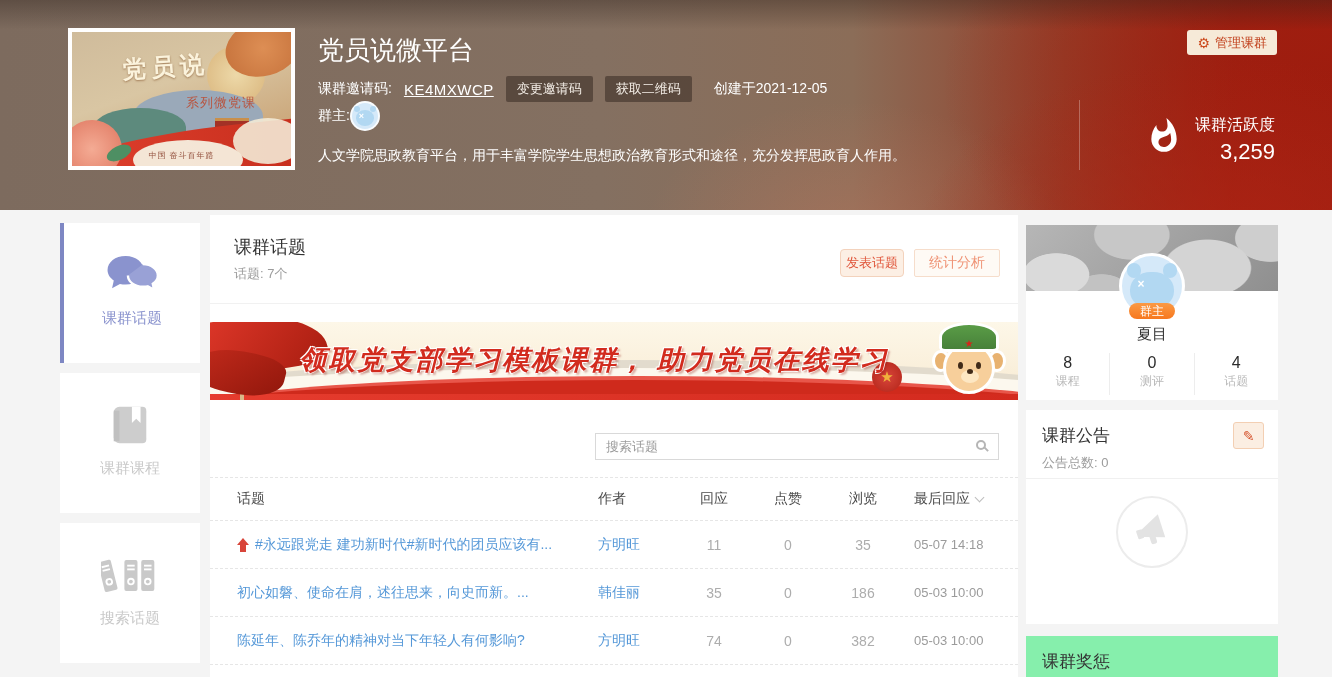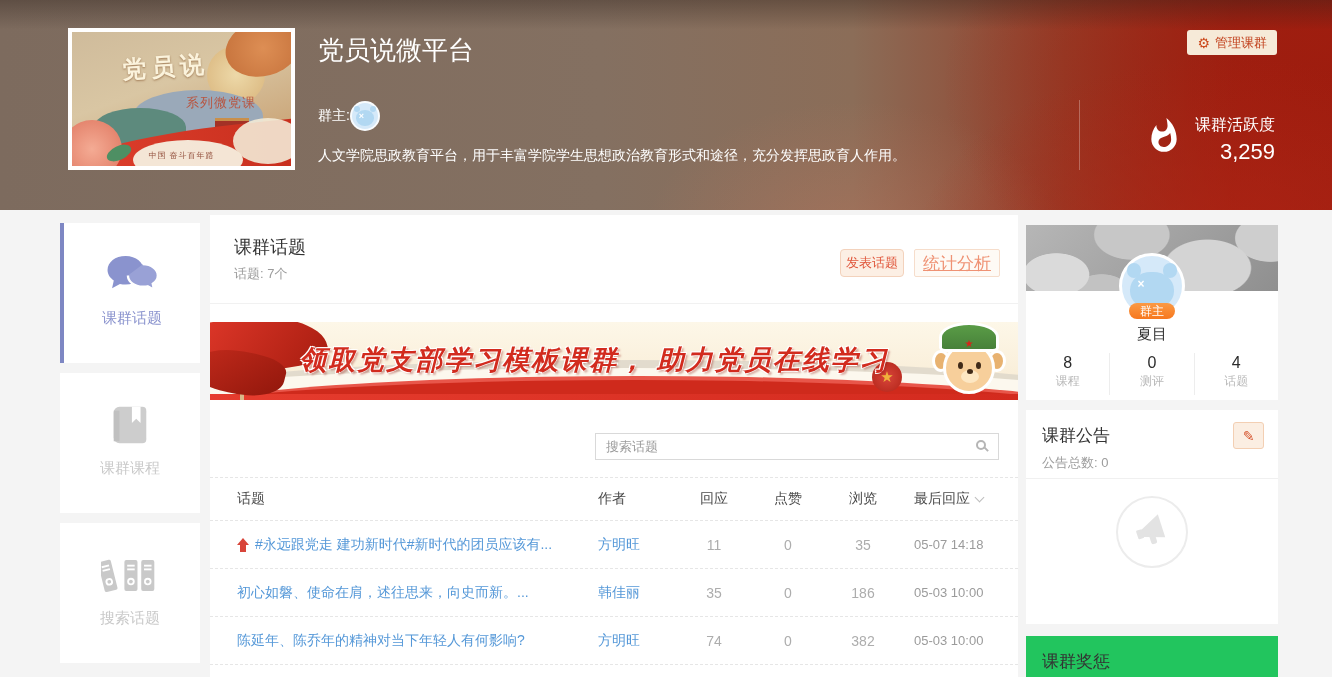--- a/index.html
+++ b/index.html
@@ -89,21 +89,21 @@
   .side-card.active .side-label { color:#8a93ce; }
 
   
   .main-card { position:absolute; left:210px; top:215px; width:808px; height:462px; background:#fff;
     overflow:hidden; }
   .topics-title { position:absolute; left:24px; top:20px; font-size:18px; color:#333; font-weight:400; }
   .topics-count { position:absolute; left:24px; top:50px; font-size:13px; color:#9c9c9c; }
   .btn-publish { position:absolute; left:630px; top:34px; width:64px; height:28px;
     background:#fcefe4; border:1px solid #f3d2bc; border-radius:4px; color:#e0573c; font-size:13px; cursor:pointer; }
   .btn-stats { position:absolute; left:704px; top:34px; width:86px; height:28px;
-    background:#fefaf5; border:1px solid #f6ddcb; border-radius:2px; color:#ef9274; font-size:17px; cursor:pointer;text-decoration:underline; }
+    background:#fefaf5; border:1px solid #f6ddcb; border-radius:2px; color:#ef9274; font-size:14px; cursor:pointer; }
   .topics-divider { position:absolute; left:0; top:88px; width:100%; height:1px; background:#f1f1f1; }
 
   
   .banner { position:absolute; left:0; top:107px; width:808px; height:78px; overflow:hidden; cursor:pointer;
     background:linear-gradient(180deg,#fdf7e8 0%,#faf0dc 55%,#f6e9cf 100%); }
   .bn-gray-wave { position:absolute; left:-5%; bottom:6px; width:115%; height:34px; background:#dcd6c9;
     border-radius:50% 50% 0 0 / 100% 100% 0 0; opacity:.8; }
   .bn-white-wave { position:absolute; left:-8%; bottom:2px; width:120%; height:30px; background:#fcf8ee;
     border-radius:50% 50% 0 0 / 100% 100% 0 0; }
   .bn-red-wave2 { position:absolute; left:-6%; bottom:-16px; width:118%; height:40px; background:#e8564a;
@@ -210,21 +210,21 @@
     background:#fbeee2; border:1px solid #f3cfb3; border-radius:3px; color:#d4502a; font-size:14px;
     display:flex; align-items:center; justify-content:center; cursor:pointer; }
   .notice-count { position:absolute; left:16px; top:44px; font-size:13px; color:#9c9c9c; }
   .notice-divider { position:absolute; left:0; top:68px; width:100%; height:1px; background:#f0f0f0; }
   .megaphone-circle { position:absolute; left:50%; top:86px; transform:translateX(-50%);
     width:72px; height:72px; border:2px solid #ececec; border-radius:50%;
     display:flex; align-items:center; justify-content:center; }
   .notice-empty { position:absolute; left:0; top:176px; width:100%; text-align:center;
     font-size:13px; font-weight:bold; color:#a8a8a8; }
 
-  .reward-card { position:absolute; left:1026px; top:636px; width:252px; height:41px; background:#22c55e; }
+  .reward-card { position:absolute; left:1026px; top:636px; width:252px; height:41px; background:#86efac; }
   .reward-title { position:absolute; left:16px; top:14px; font-size:17px; color:#333; }
 </style>
 </head>
 <body>
 
 <div class="group-header">
 
   <div class="cover-thumb">
     <div class="cover-art">
       <div class="cv-sun"></div>
@@ -238,20 +238,27 @@
       <div class="cv-flower"></div>
       <div class="cv-leaf"></div>
       <div class="cv-title">党员说</div>
       <div class="cv-sub">系列微党课</div>
       <div class="cv-footer">中国 奋斗百年路</div>
     </div>
   </div>
 
   <h1 class="hdr-title">党员说微平台</h1>
 
+  <div class="invite-row">
+    <span>课群邀请码:</span>
+    <a class="invite-code">KE4MXWCP</a>
+    <button class="hdr-chip">变更邀请码</button>
+    <button class="hdr-chip">获取二维码</button>
+    <span class="created-at">创建于2021-12-05</span>
+  </div>
 
   <div class="owner-row">
     <span>群主:</span>
     <span class="bear small">
       <span class="ear-l"></span>
       <span class="ear-r"></span>
       <span class="head"></span>
       <span class="eye-x">×</span>
     </span>
   </div>

